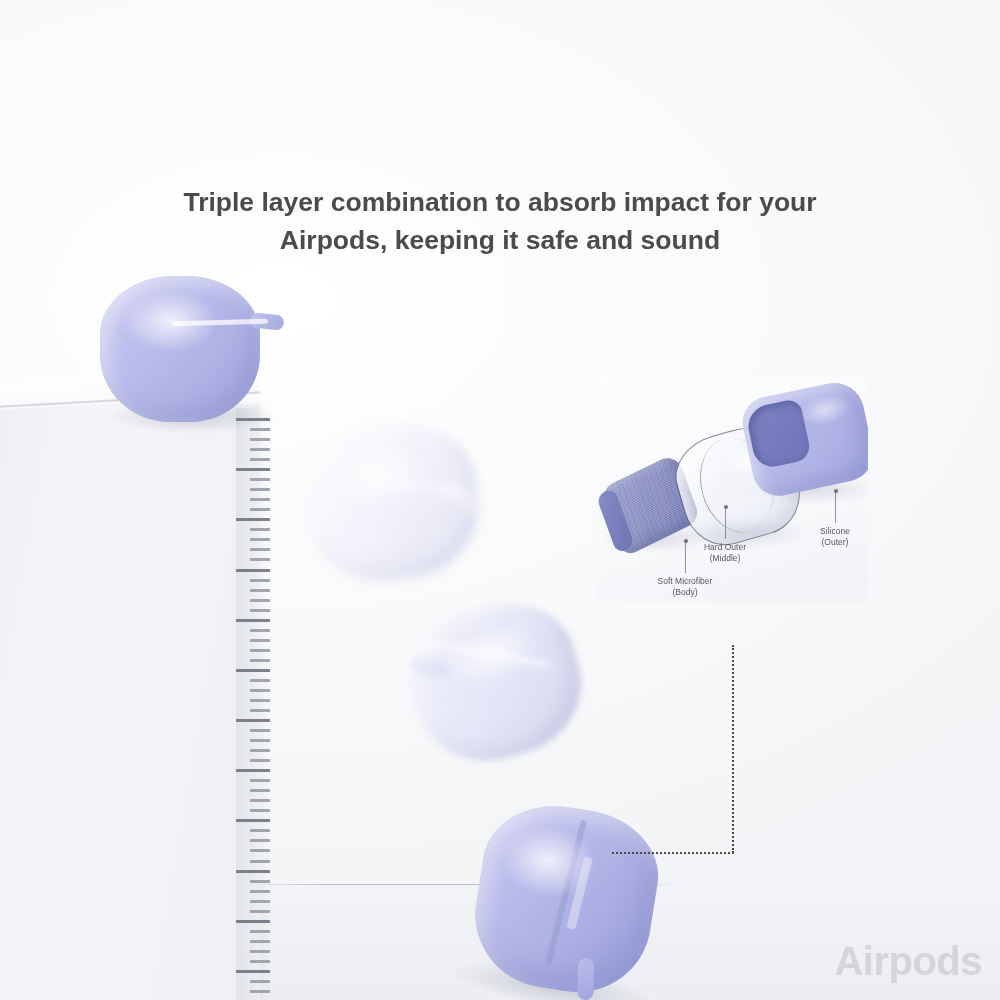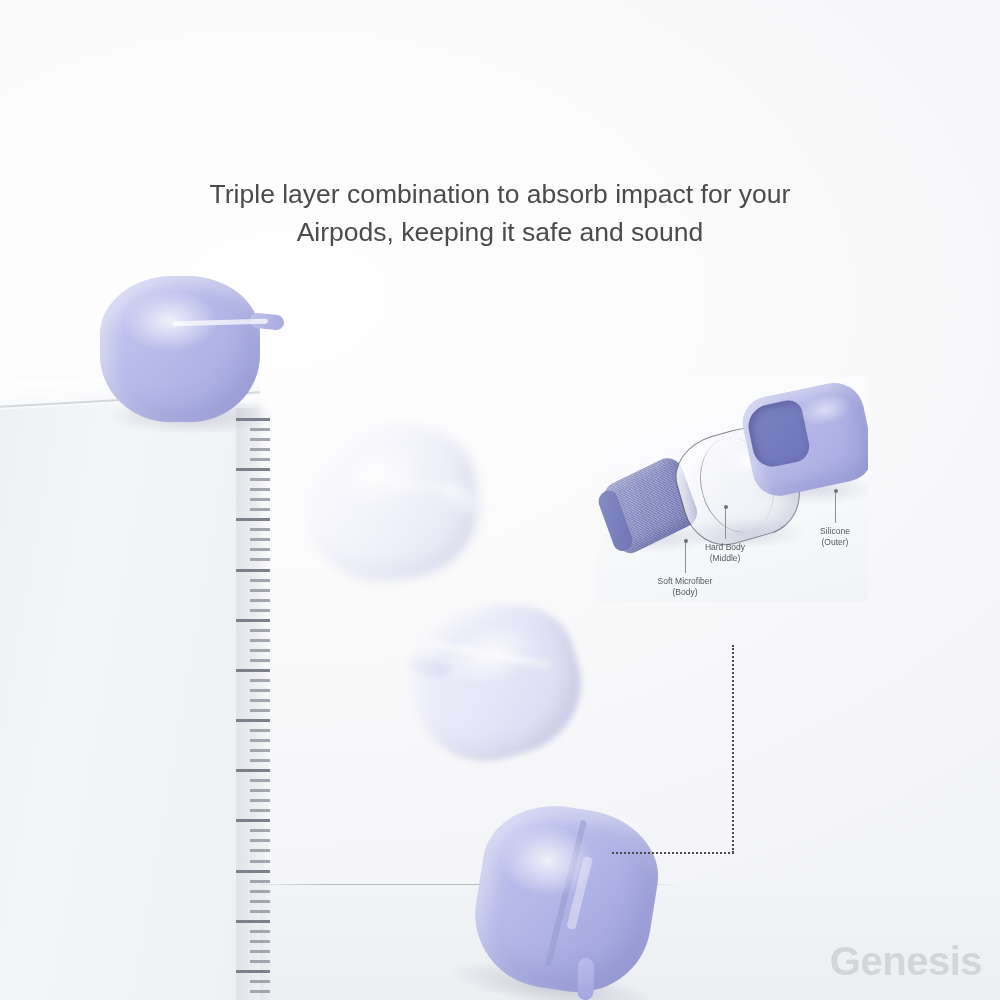--- a/index.html
+++ b/index.html
@@ -28,25 +28,25 @@
     font-size: 53px;
     font-weight: bold;
     letter-spacing: -0.6px;
     color: #414141;
     line-height: 1.05;
   }
   .subhead {
     position: absolute;
     left: 50%;
     transform: translateX(-50%);
-    top: 176px;
+    top: 184px;
     width: 640px;
     text-align: center;
     font-size: 26.5px;
-    font-weight: normal;
+    font-weight: bold;
     color: #4b4b4b;
     line-height: 1.42;
   }
 
   
   .scene {
     position: absolute;
     left: 0;
     top: 0;
     width: 1000px;
@@ -538,27 +538,27 @@
 
     <div class="leader" style="left:88px; top:164px; height:32px;"></div>
     <div class="leader" style="left:128px; top:130px; height:32px;"></div>
     <div class="leader" style="left:238px; top:114px; height:32px;"></div>
 
     <div class="lbl" style="left:34px; top:199px; width:108px;">
       <div>Soft Microfiber</div>
       <div>(Body)</div>
     </div>
     <div class="lbl" style="left:82px; top:165px; width:92px;">
-      <div>Hard Body</div>
+      <div>Hard Outer</div>
       <div>(Middle)</div>
     </div>
     <div class="lbl" style="left:196px; top:149px; width:84px;">
       <div>Silicone</div>
       <div>(Outer)</div>
     </div>
   </div>
 
   <div class="callout-v"></div>
   <div class="callout-h"></div>
 
-  <div class="watermark">Genesis</div>
+  <div class="watermark">Airpods</div>
 
 </div>
 
 </body></html>

